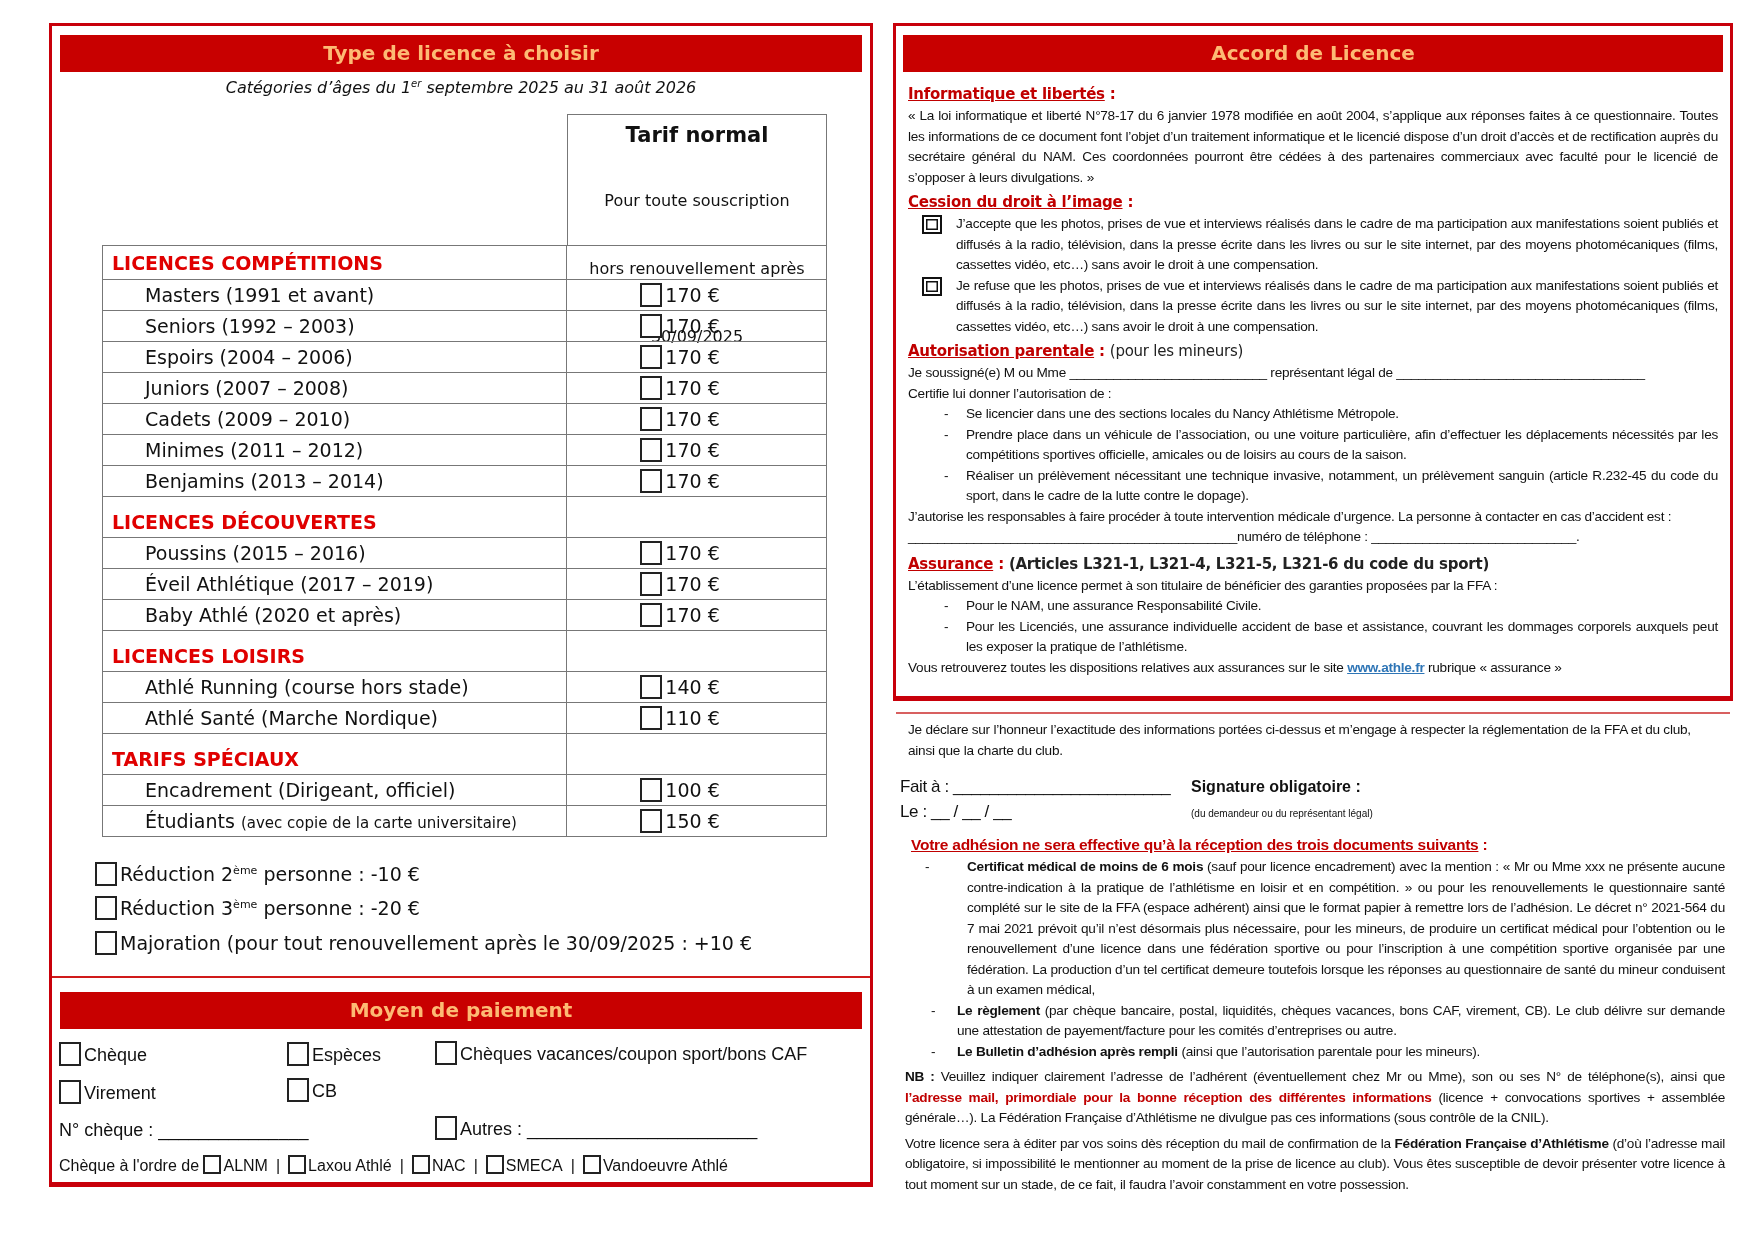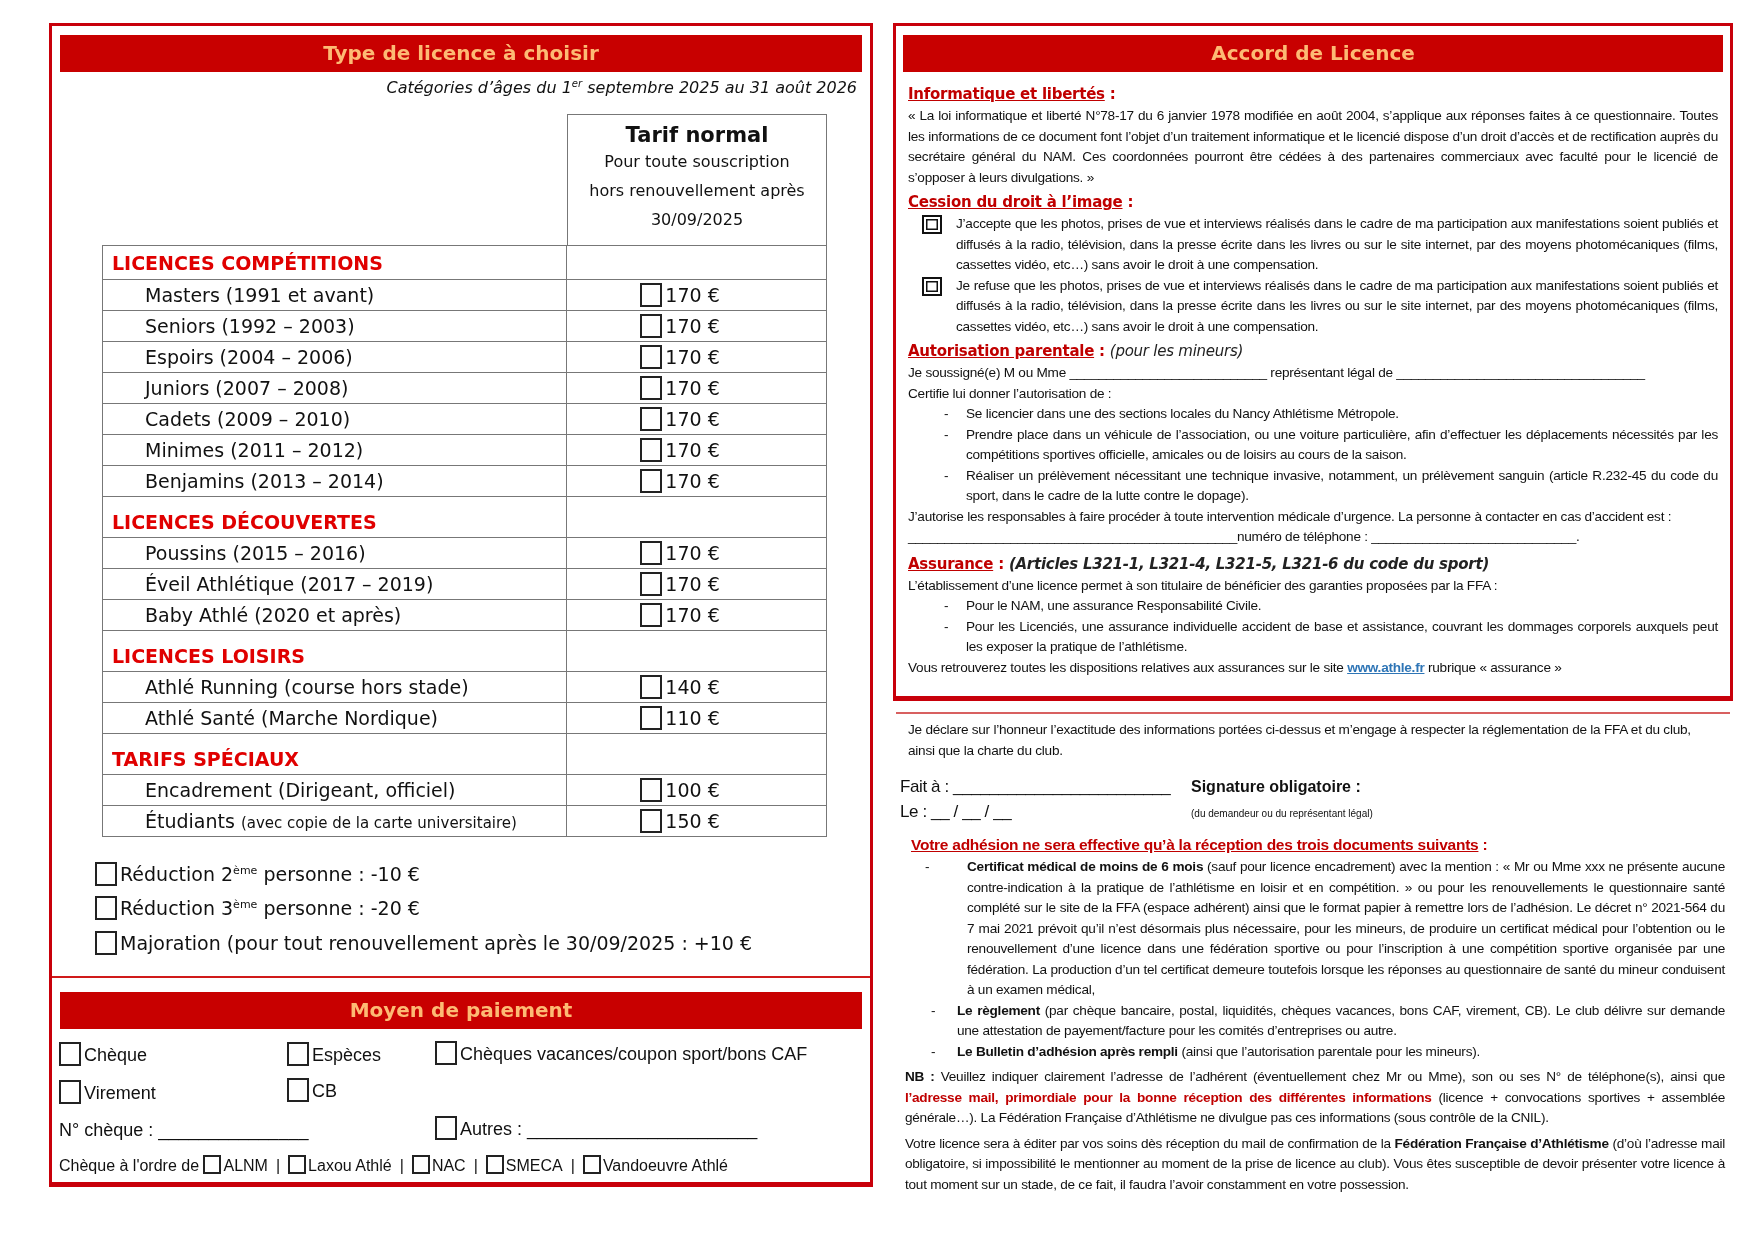--- a/index.html
+++ b/index.html
@@ -15,32 +15,32 @@
     position: absolute; left: 0; right: 0; top: 950px; height: 2px; background: #d01a1a;
   }
   .banner {
     position: absolute; background: #c80000; color: #fdba74; text-align: center;
     font-family: "DejaVu Sans", sans-serif; font-weight: bold;
   }
   .left-banner { left: 8px; right: 8px; top: 9px; height: 37px; font-size: 20px; line-height: 37px; }
   .pay-banner { left: 8px; right: 8px; top: 966px; height: 37px; font-size: 20px; line-height: 37px; }
 
   .age-caption {
-    position: absolute; left: 0; right: 13px; top: 52px; text-align: right;
+    position: absolute; left: 0; right: 0; top: 52px; text-align: center;
     font-family: "DejaVu Sans", sans-serif; font-style: italic; font-size: 16px;
   }
   .age-caption sup { font-size: 10px; }
 
   .tarif-header {
     position: absolute; left: 515px; top: 88px; width: 260px; height: 131px;
     border: 1.5px solid #777; border-bottom: none; text-align: center;
     font-family: "DejaVu Sans", sans-serif;
   }
   .tarif-header .th-title { font-size: 21px; font-weight: bold; margin-top: 8px; }
-  .tarif-header .th-line { font-size: 16px; line-height: 29px; }
+  .tarif-header .th-line { font-size: 16px; line-height: 29px; margin-top: 39px; }
 
   table.lic {
     position: absolute; left: 50px; top: 219px; width: 725px; border-collapse: collapse;
     font-family: "DejaVu Sans", sans-serif; font-size: 19px;
   }
   table.lic td { border: 1.5px solid #777; height: 31px; padding: 0; }
   table.lic td.name { width: 465px; padding-left: 42px; }
   table.lic td.price { width: 260px; padding-left: 73px; }
   table.lic tr.cat td { height: 34px; }
   table.lic tr.cat td.name { padding-left: 9px; color: #e00000; font-weight: bold; font-size: 19px; }
@@ -73,21 +73,21 @@
   .right-banner { left: 7px; right: 7px; top: 9px; height: 37px; font-size: 20px; line-height: 37px; }
   .rp-body {
     position: absolute; left: 12px; right: 12px; top: 54px;
     font-family: "Liberation Sans", sans-serif; font-size: 13.6px; line-height: 20.5px; letter-spacing: -0.25px;
   }
   .rp-h {
     font-family: "DejaVu Sans", sans-serif; font-weight: bold; color: #c00000;
     font-size: 15px; line-height: 24px; margin-top: 2px;
   }
   .rp-h .u { text-decoration: underline; }
-  .rp-h .it { font-style: italic; color: #222; font-weight: normal; }
+  .rp-h .it { color: #222; font-weight: normal; }
   .rp-h .it.b { font-weight: bold; color: #222; }
   .just { text-align: justify; }
   .consent { display: flex; align-items: flex-start; margin-left: 14px; }
   .consent .cb2 {
     flex: 0 0 auto; width: 20px; height: 19px; border: 2px solid #111; margin: 1px 14px 0 0;
     box-shadow: inset 0 0 0 2px #fff, inset 0 0 0 3.5px #111;
   }
   .consent .txt { flex: 1; text-align: justify; }
   .dash-list { padding-left: 36px; }
   .dash-list li { list-style: none; position: relative; padding-left: 22px; text-align: justify; }

